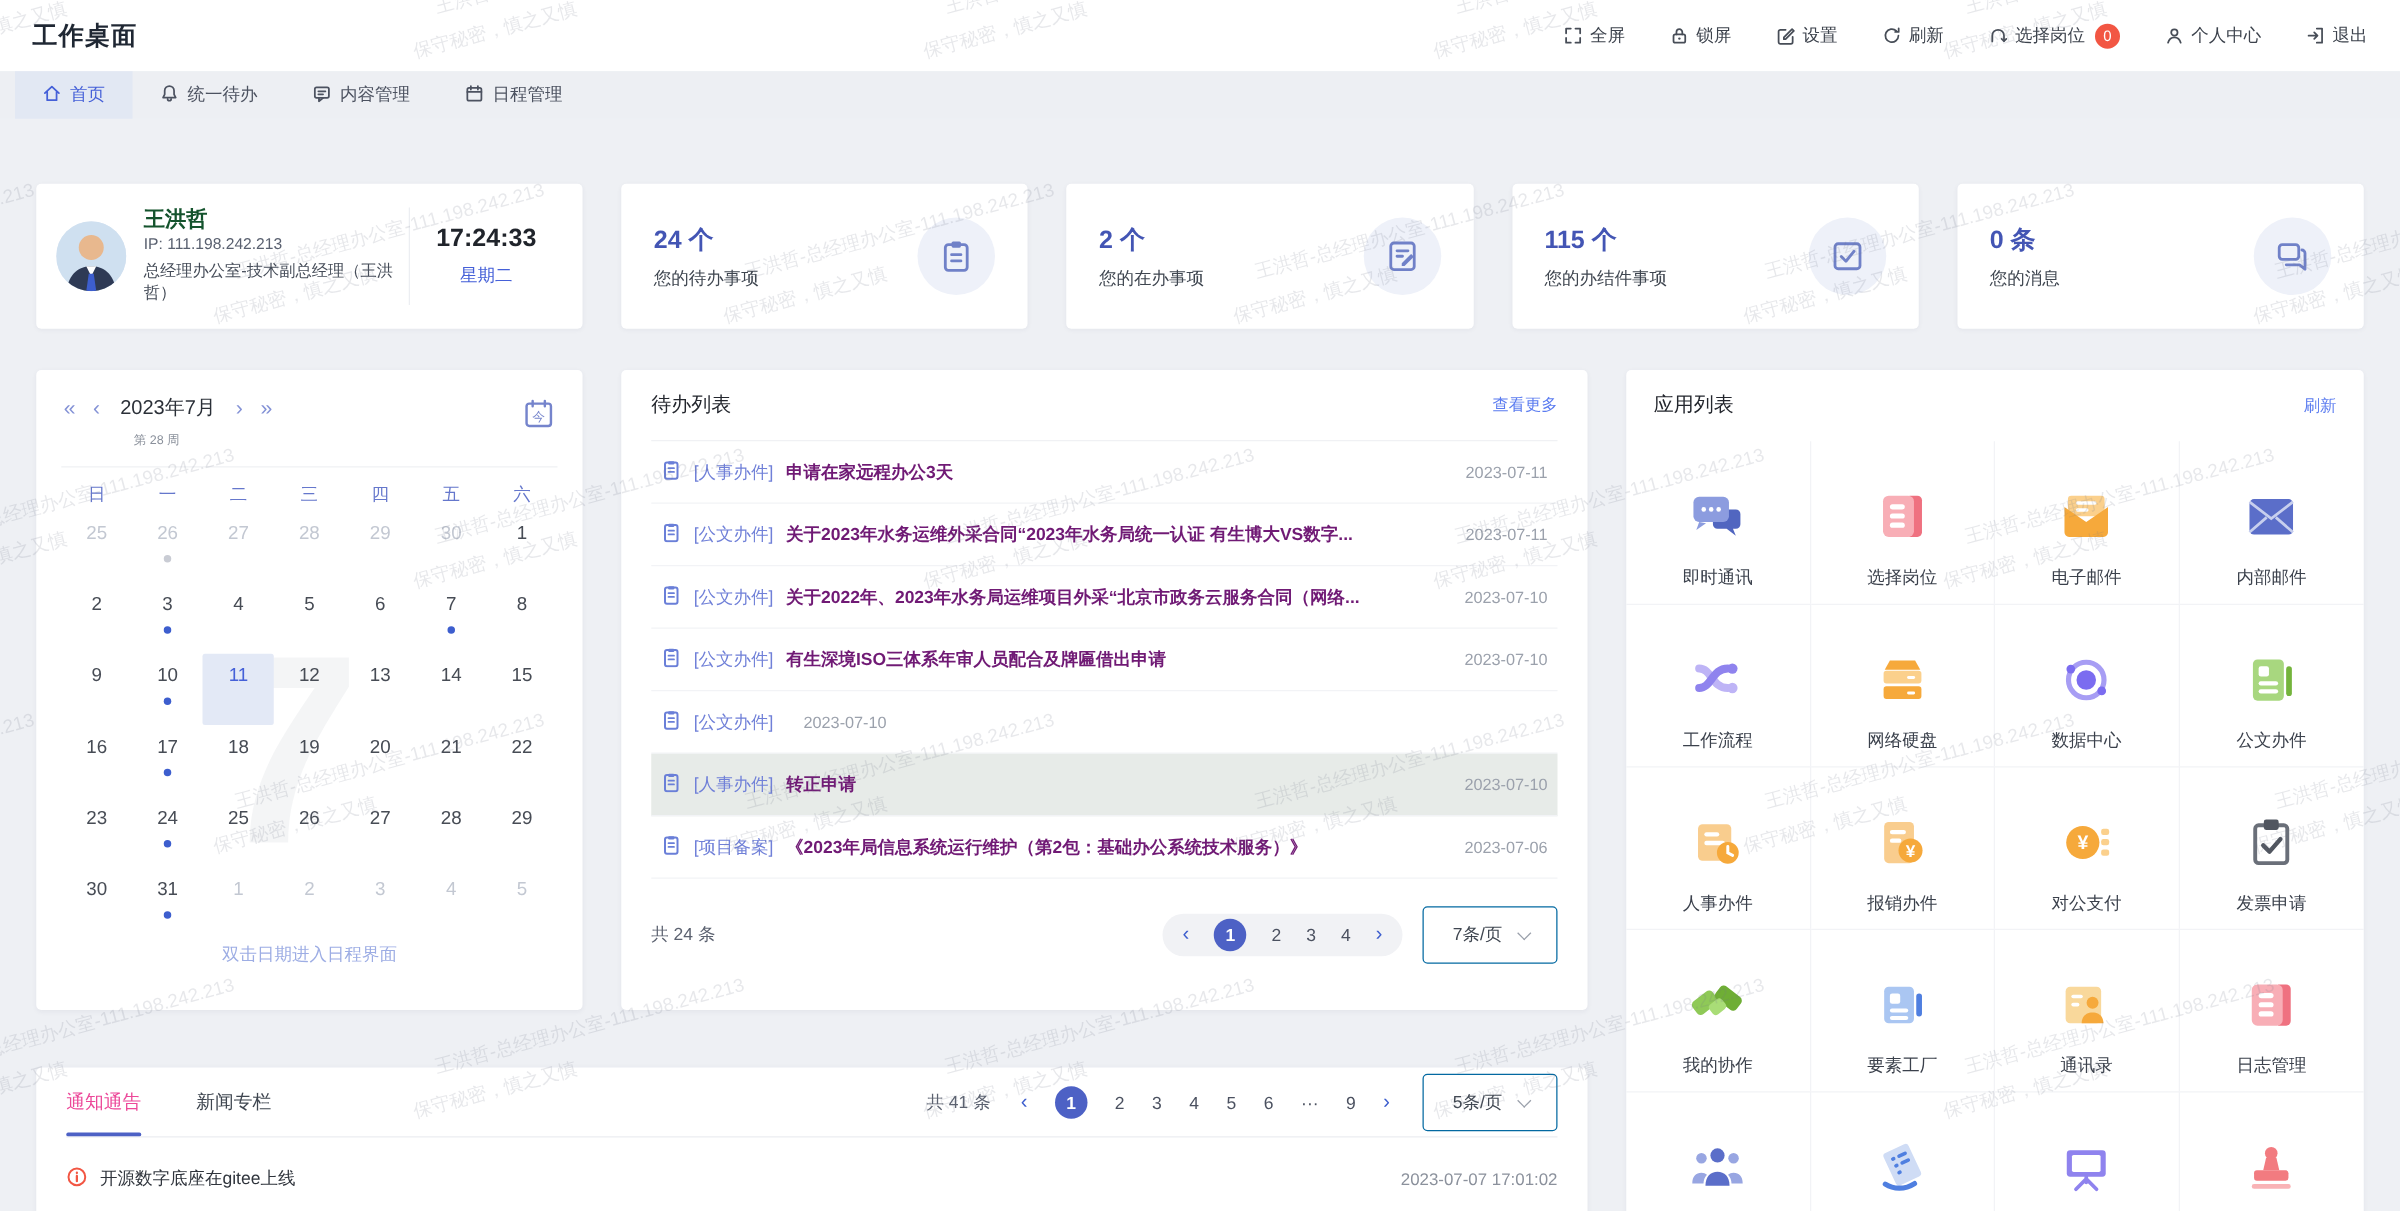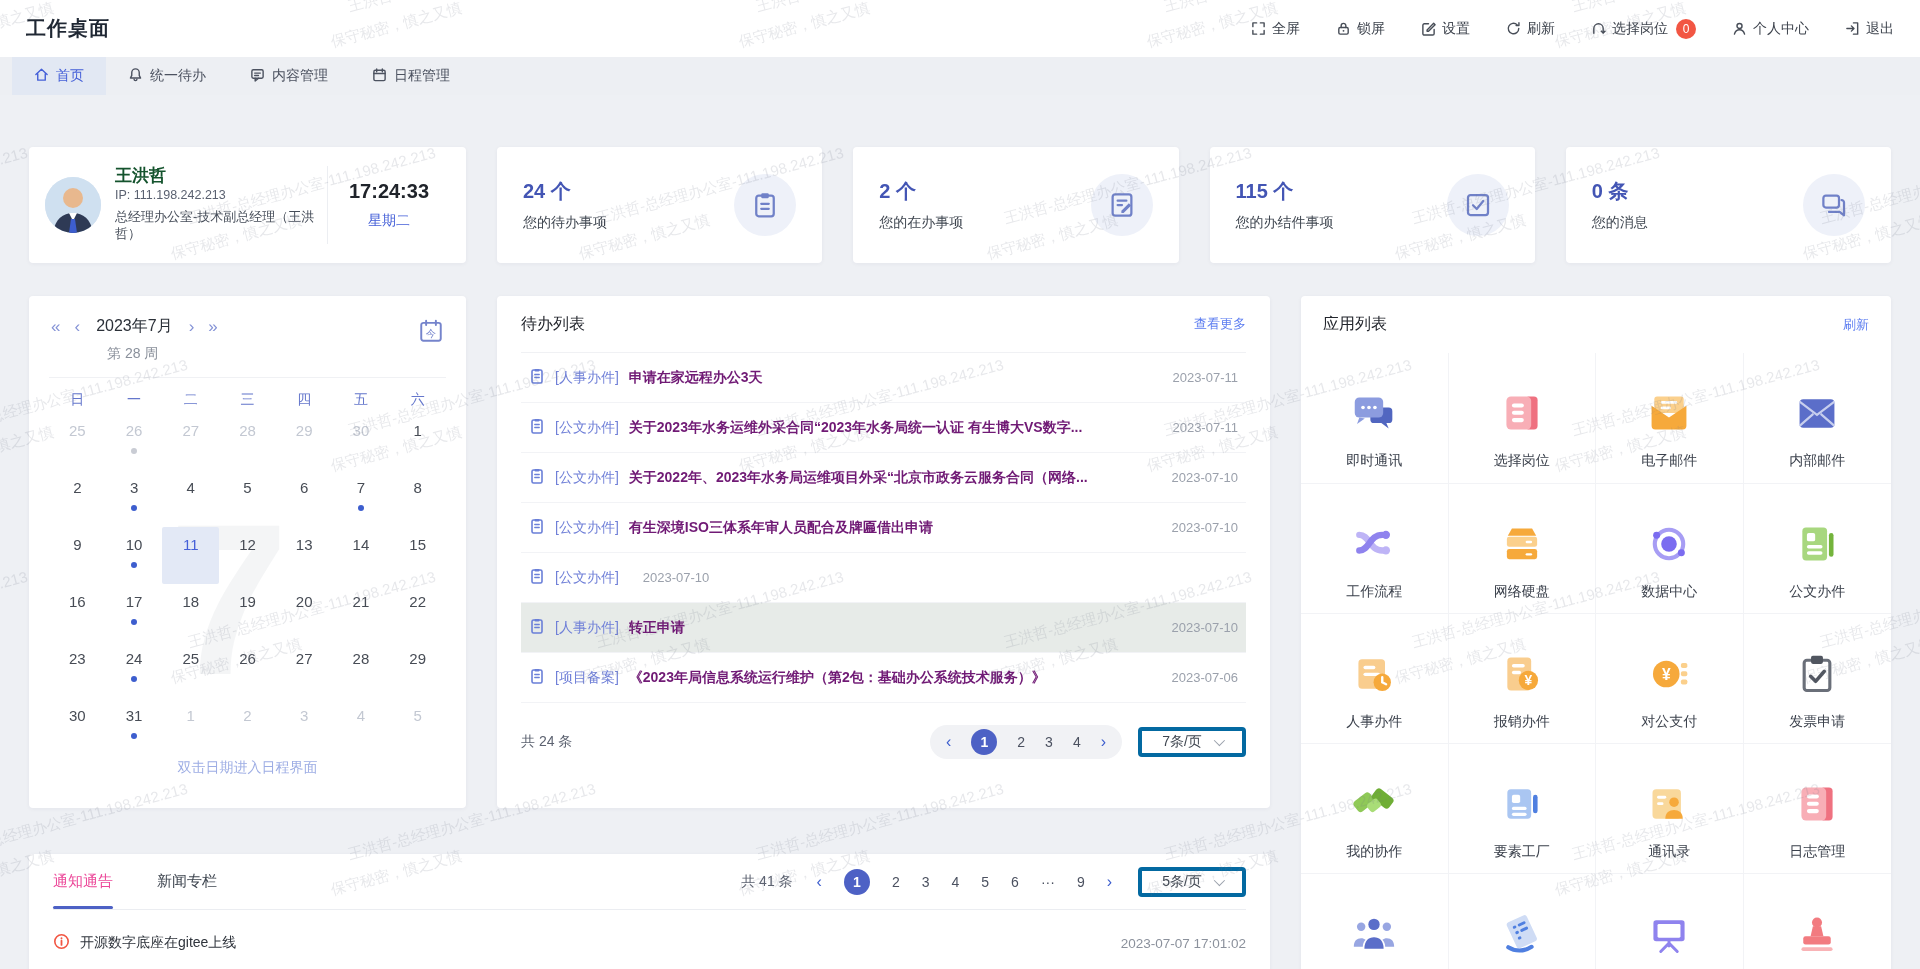--- a/index.html
+++ b/index.html
@@ -41,21 +41,21 @@
   .stat-card { flex:1; display:flex; align-items:center; justify-content:space-between; padding:0 26px; }
   .stat-value { font-size:20px; font-weight:bold; color:#4355b4; }
   .stat-label { font-size:14px; color:#3f4650; margin-top:9px; }
   .stat-icon { width:62px; height:62px; border-radius:50%; background:#eef1f9; display:flex; align-items:center; justify-content:center; }
 
   
   .calendar { width:437px; height:512px; padding:16px 20px 10px; position:relative; overflow:hidden; flex:none; }
   .cal-head { display:flex; align-items:center; gap:10px; margin-top:4px; position:relative; }
   .cal-arrow { color:#8492d6; font-size:17px; cursor:pointer; padding:0 2px; }
   .cal-title { font-size:16px; color:#2b3038; margin:0 4px; }
-  .cal-week { font-size:14px; color:#8a909b; margin:8px 0 0 58px; }
+  .cal-week { font-size:10px; color:#8a909b; margin:8px 0 0 58px; }
   .cal-today-icon { position:absolute; right:2px; top:2px; cursor:pointer; }
   .cal-divider { border-bottom:1px solid #f0f1f4; margin-top:14px; }
   .cal-dow { display:grid; grid-template-columns:repeat(7,1fr); margin-top:13px; text-align:center; font-size:14px; color:#6577cc; position:relative; z-index:1; }
   .cal-grid { display:grid; grid-template-columns:repeat(7,1fr); grid-auto-rows:57px; margin-top:4px; position:relative; z-index:1; }
   .cal-cell { display:flex; flex-direction:column; align-items:center; padding-top:9px; font-size:15px; color:#474c55; border-radius:2px; cursor:pointer; }
   .cal-cell.out { color:#c3c8d2; }
   .cal-cell.selected { background:#e3e9f6; color:#4560d8; }
   .dot { width:6px; height:6px; border-radius:50%; margin-top:9px; }
   .dot.blue { background:#3d5ece; } .dot.gray { background:#c9ccd4; }
   .big-wm { position:absolute; left:140px; top:180px; font-size:215px; font-weight:bold; color:rgba(130,140,160,.09); z-index:0; }
@@ -71,21 +71,21 @@
   .todo-tag { color:#7080d8; flex:none; }
   .todo-text { font-weight:bold; color:#701a75; flex:1; min-width:0; white-space:nowrap; overflow:hidden; text-overflow:ellipsis; }
   .todo-date { color:#9ba1ac; font-size:13px; flex:none; margin-left:14px; }
   .todo-foot { display:flex; align-items:center; justify-content:space-between; margin-top:22px; }
   .total-text { font-size:14px; color:#5c6270; }
   .foot-right { display:flex; align-items:center; }
   .pager-pill { display:flex; align-items:center; background:#f1f2f5; border-radius:17px; height:34px; padding:0 16px; gap:20px; }
   .page-num { font-size:14px; color:#4b5160; cursor:pointer; }
   .page-num.active { width:26px; height:26px; border-radius:50%; background:#4d61c5; color:#fff; display:flex; align-items:center; justify-content:center; font-weight:bold; }
   .page-arrow { color:#3d5ece; font-size:16px; cursor:pointer; }
-  .page-size { margin-left:16px; height:30px; min-width:108px; border:4px solid #0369a1; border-radius:4px; background:#fff; display:flex; align-items:center; justify-content:center; gap:12px; font-size:14px; color:#3f4650; padding:0 12px; cursor:pointer; }
+  .page-size { margin-left:16px; height:46px; min-width:108px; border:1px solid #0369a1; border-radius:4px; background:#fff; display:flex; align-items:center; justify-content:center; gap:12px; font-size:14px; color:#3f4650; padding:0 12px; cursor:pointer; }
   .chev { width:8px; height:8px; border-right:1.5px solid #9aa0ab; border-bottom:1.5px solid #9aa0ab; transform:rotate(45deg) translateY(-2px); }
 
   
   .apps { width:590px; height:708px; flex:none; }
   .apps .panel-head { padding:0 22px; border-bottom:none; }
   .apps-grid { display:grid; grid-template-columns:repeat(4,1fr); }
   .app-cell { height:130px; display:flex; flex-direction:column; align-items:center; padding-top:38px; gap:13px; border-right:1px solid #f2f3f6; border-top:1px solid #f2f3f6; cursor:pointer; }
   .app-cell:nth-child(4n) { border-right:none; }
   .app-cell:nth-child(-n+4) { border-top:none; }
   .app-label { font-size:14px; color:#3b414c; }

